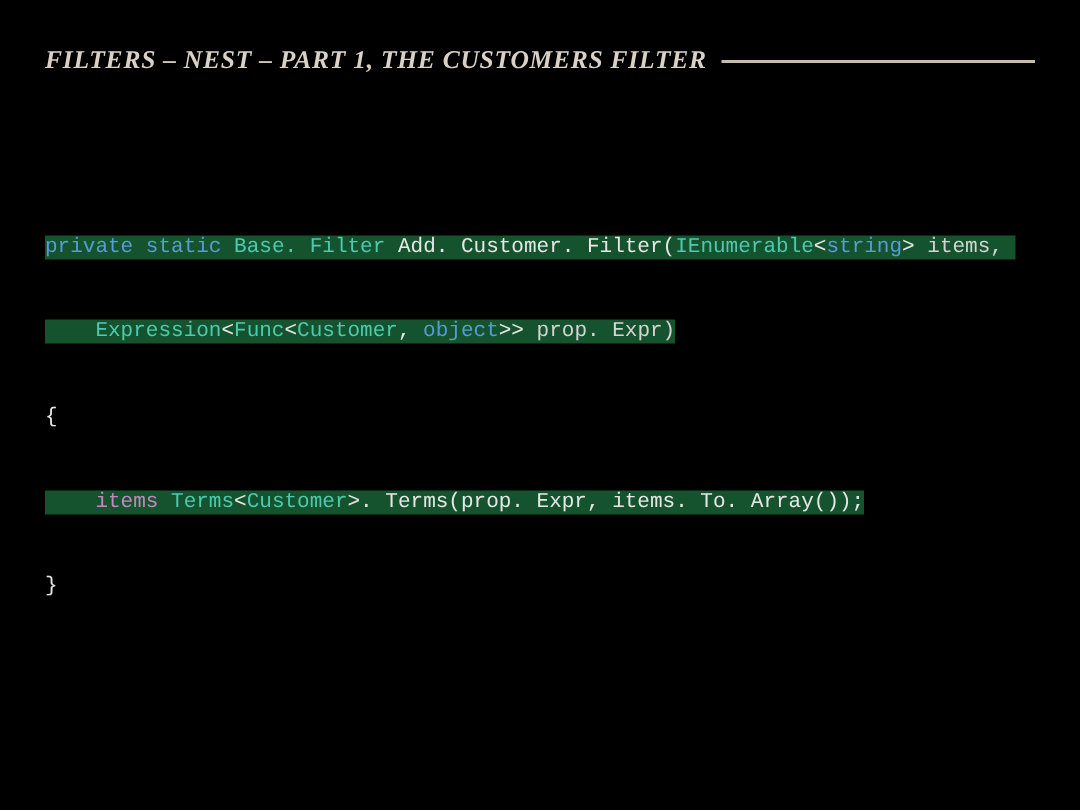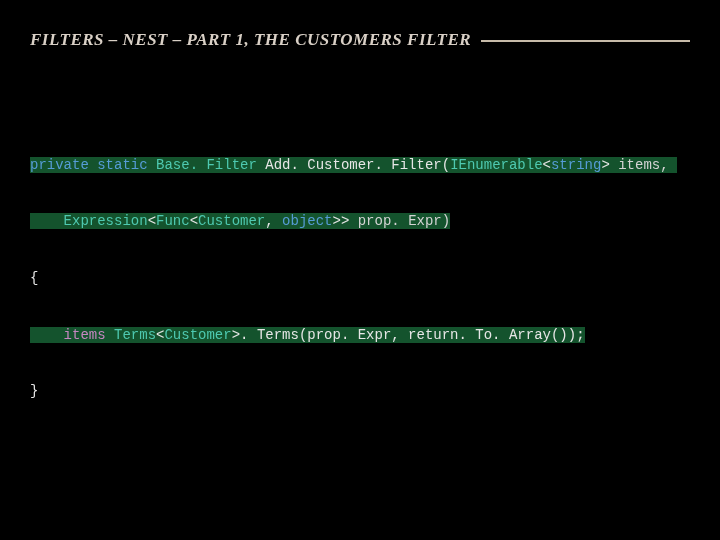--- a/index.html
+++ b/index.html
@@ -72,17 +72,17 @@
 
   <div class="heading-row">
     <span class="heading">FILTERS – NEST – PART 1, THE CUSTOMERS FILTER</span>
     <span class="hr-line"></span>
   </div>
 
   <div class="code-block">
     <span class="code-line"><span class="line-hl"><span class="tok-kw">private</span><span> </span><span class="tok-kw">static</span><span> </span><span class="tok-type">Base. Filter</span><span> </span><span class="tok-method">Add. Customer. Filter</span><span class="tok-punc">(</span><span class="tok-type">IEnumerable</span><span class="tok-punc">&lt;</span><span class="tok-kw">string</span><span class="tok-punc">&gt;</span><span> </span><span class="tok-param">items,</span><span> </span></span></span>
     <span class="code-line"><span class="line-hl"><span>    </span><span class="tok-type">Expression</span><span class="tok-punc">&lt;</span><span class="tok-type">Func</span><span class="tok-punc">&lt;</span><span class="tok-type">Customer</span><span class="tok-punc">, </span><span class="tok-kw">object</span><span class="tok-punc">&gt;&gt;</span><span> </span><span class="tok-param">prop. Expr)</span></span></span>
     <span class="code-line"><span class="tok-punc">{</span></span>
-    <span class="code-line"><span class="line-hl"><span>    </span><span class="tok-kw2">items</span><span> </span><span class="tok-type">Terms</span><span class="tok-punc">&lt;</span><span class="tok-type">Customer</span><span class="tok-punc">&gt;</span><span class="tok-method">. Terms(prop. Expr, return. To. Array());</span></span></span>
+    <span class="code-line"><span class="line-hl"><span>    </span><span class="tok-kw2">items</span><span> </span><span class="tok-type">Terms</span><span class="tok-punc">&lt;</span><span class="tok-type">Customer</span><span class="tok-punc">&gt;</span><span class="tok-method">. Terms(prop. Expr, items. To. Array());</span></span></span>
     <span class="code-line"><span class="tok-punc">}</span></span>
   </div>
 
 </div>
 
 </body></html>

